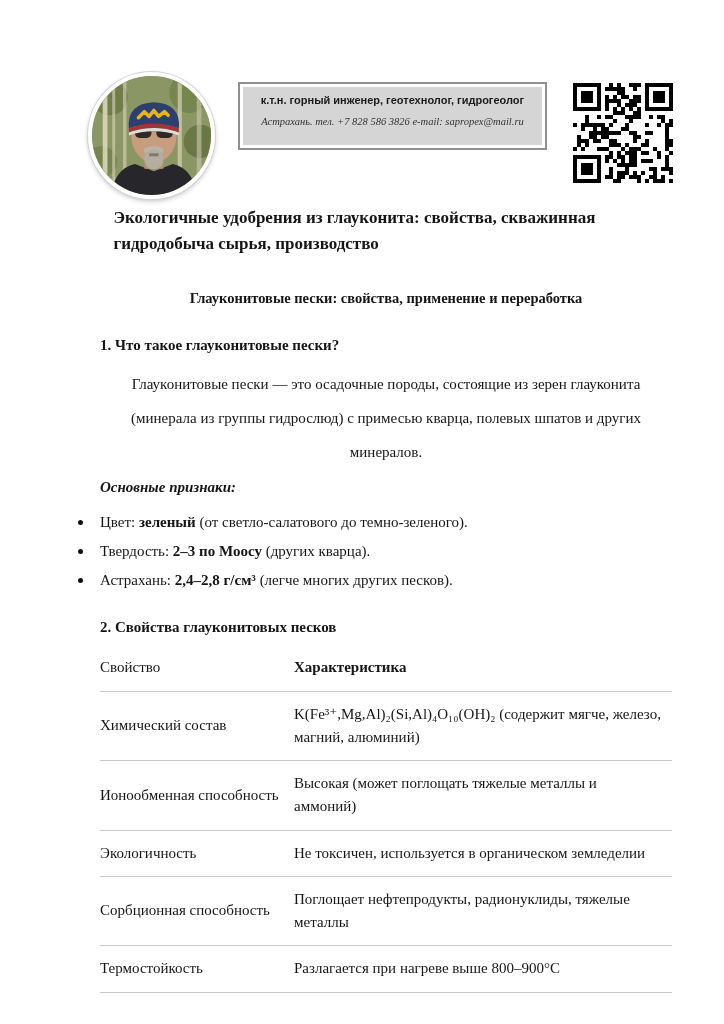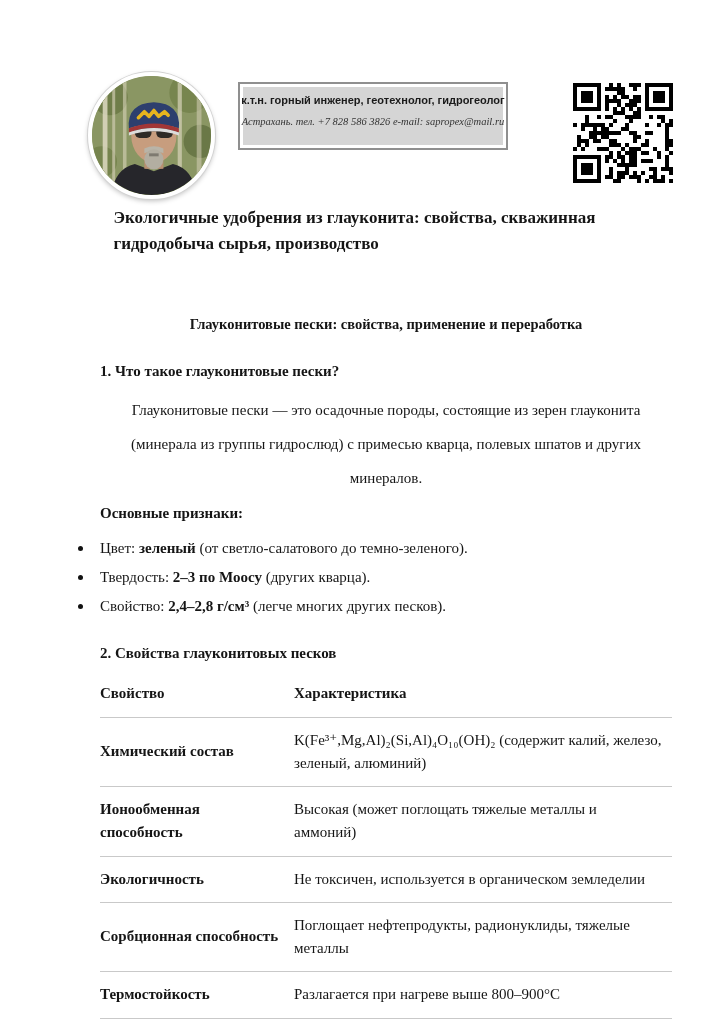--- a/index.html
+++ b/index.html
@@ -17,21 +17,21 @@
   .avatar-wrap{
     position:absolute;left:88px;top:72px;width:119px;height:119px;
     border-radius:50%;
     border:4px solid #fff;
     box-shadow:0 0 0 1px #d2d2d2, 0 2px 5px rgba(0,0,0,.25);
     overflow:hidden;
     background:#8a9663;
   }
   .avatar-wrap svg{display:block;width:100%;height:100%;}
   .contact-box{
-    position:absolute;left:238px;top:82px;width:270px;height:68px;
+    position:absolute;left:238px;top:82px;width:309px;height:68px;
     box-sizing:border-box;
     background:#d5d5d5;
     border:2px solid #8f8f8f;
     box-shadow:inset 0 0 0 3px #fff;
     text-align:center;
     padding-top:9px;
   }
   .contact-bold{
     font-family:"Liberation Sans","DejaVu Sans",sans-serif;
     font-weight:bold;font-size:11px;line-height:15px;color:#1a1a1a;
@@ -49,30 +49,30 @@
   .content{
     position:absolute;top:205px;left:0;width:724px;
     padding:0 52px 0 100px;box-sizing:border-box;
   }
   .doc-title{
     font-size:17px;font-weight:bold;text-align:left;
     line-height:1.5;margin:0 auto;max-width:545px;
   }
   .doc-subtitle{
     font-size:14.5px;font-weight:bold;text-align:center;
-    margin-top:60px;
+    margin-top:34px;
   }
   .sec-heading{
     font-size:15px;font-weight:bold;margin-top:30px;
   }
   .paragraph{
     font-size:15px;line-height:2.25;margin-top:14px;text-align:center;
   }
   .features-label{
-    font-size:15px;font-weight:bold;margin-top:10px;
+    font-size:15px;font-weight:bold;margin-top:10px;font-style:italic;
   }
   ul.features{
     list-style:none;margin:18px 0 0 0;padding:0;
   }
   ul.features li{
     position:relative;font-size:15px;margin-bottom:12px;padding-left:0;
   }
   ul.features li .dot{
     position:absolute;left:-22px;top:6px;width:5px;height:5px;border-radius:50%;
     background:#111;
@@ -85,21 +85,21 @@
   }
   table.props th, table.props td{
     text-align:left;vertical-align:middle;
     padding:11px 10px 11px 0;
     line-height:1.55;
   }
   table.props th{
     font-weight:bold;border-bottom:1px solid #c9c9c9;padding-top:0;
   }
   table.props td{border-bottom:1px solid #c9c9c9;}
-  table.props .col-prop{width:180px;font-weight:bold;padding-right:14px;}
+  table.props .col-prop{width:180px;font-weight:normal;padding-right:14px;}
 </style>
 </head>
 <body>
 
 <div class="page">
 
   <div class="header">
 
     <div class="avatar-wrap">
       <svg viewBox="0 0 100 100" aria-hidden="true">
@@ -360,36 +360,36 @@
 
     <div class="sec-heading">1. Что такое глауконитовые пески?</div>
 
     <div class="paragraph">Глауконитовые пески — это осадочные породы, состоящие из зерен глауконита (минерала из группы гидрослюд) с примесью кварца, полевых шпатов и других минералов.</div>
 
     <div class="features-label">Основные признаки:</div>
 
     <ul class="features">
       <li><span class="dot"></span><span>Цвет: </span><span class="b">зеленый</span><span> (от светло-салатового до темно-зеленого).</span></li>
       <li><span class="dot"></span><span>Твердость: </span><span class="b">2–3 по Моосу</span><span> (других кварца).</span></li>
-      <li><span class="dot"></span><span>Свойство: </span><span class="b">2,4–2,8 г/см³</span><span> (легче многих других песков).</span></li>
+      <li><span class="dot"></span><span>Астрахань: </span><span class="b">2,4–2,8 г/см³</span><span> (легче многих других песков).</span></li>
     </ul>
 
     <div class="sec-heading">2. Свойства глауконитовых песков</div>
 
     <table class="props">
       <thead>
         <tr>
           <th class="col-prop">Свойство</th>
           <th>Характеристика</th>
         </tr>
       </thead>
       <tbody>
         <tr>
           <td class="col-prop">Химический состав</td>
-          <td>K(Fe³⁺,Mg,Al)₂(Si,Al)₄O₁₀(OH)₂ (содержит калий, железо, зеленый, алюминий)</td>
+          <td>K(Fe³⁺,Mg,Al)₂(Si,Al)₄O₁₀(OH)₂ (содержит мягче, железо, магний, алюминий)</td>
         </tr>
         <tr>
           <td class="col-prop">Ионообменная способность</td>
           <td>Высокая (может поглощать тяжелые металлы и аммоний)</td>
         </tr>
         <tr>
           <td class="col-prop">Экологичность</td>
           <td>Не токсичен, используется в органическом земледелии</td>
         </tr>
         <tr>

